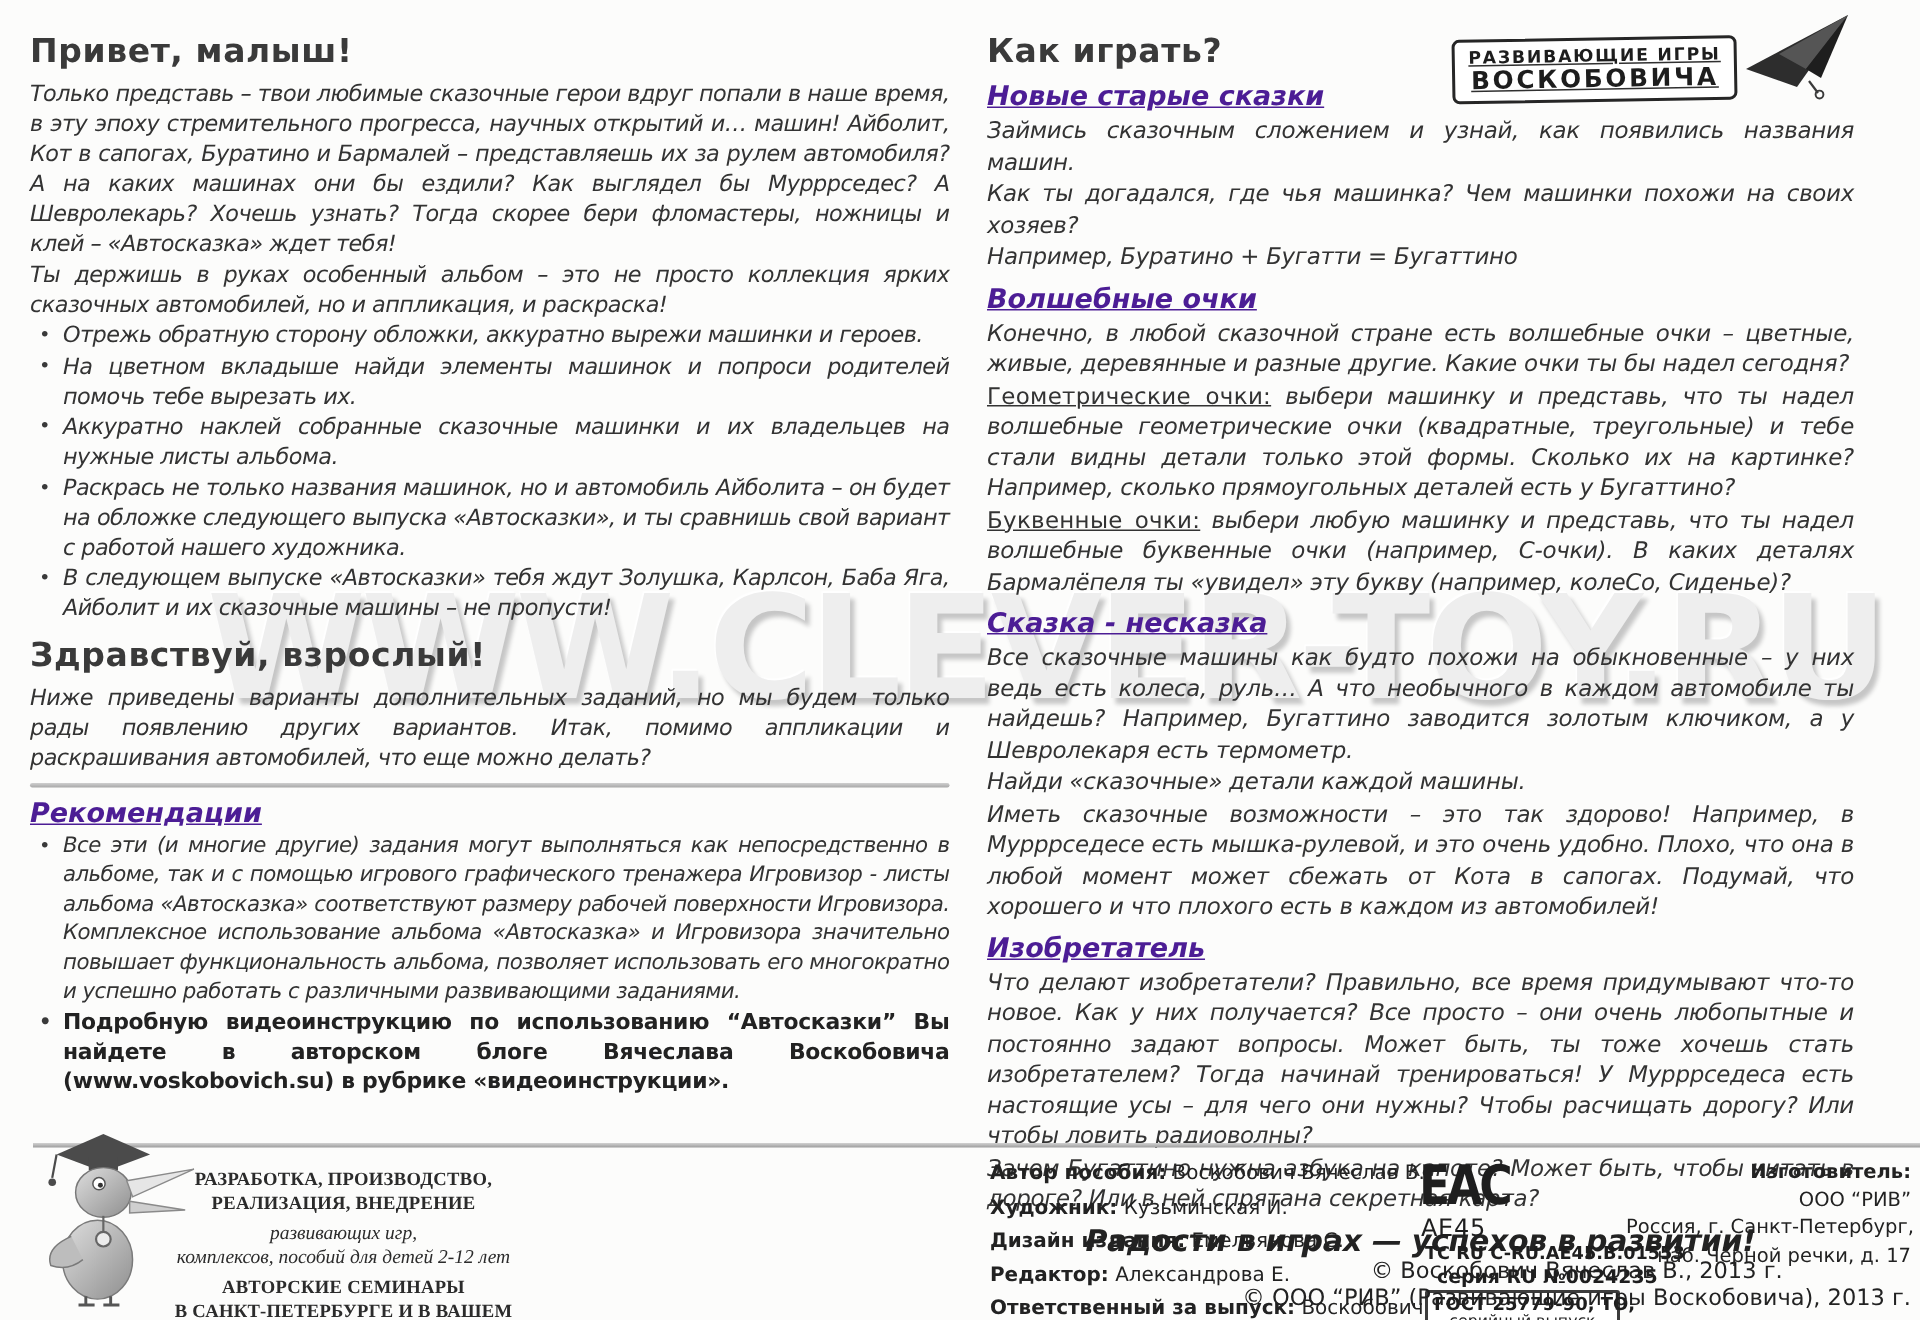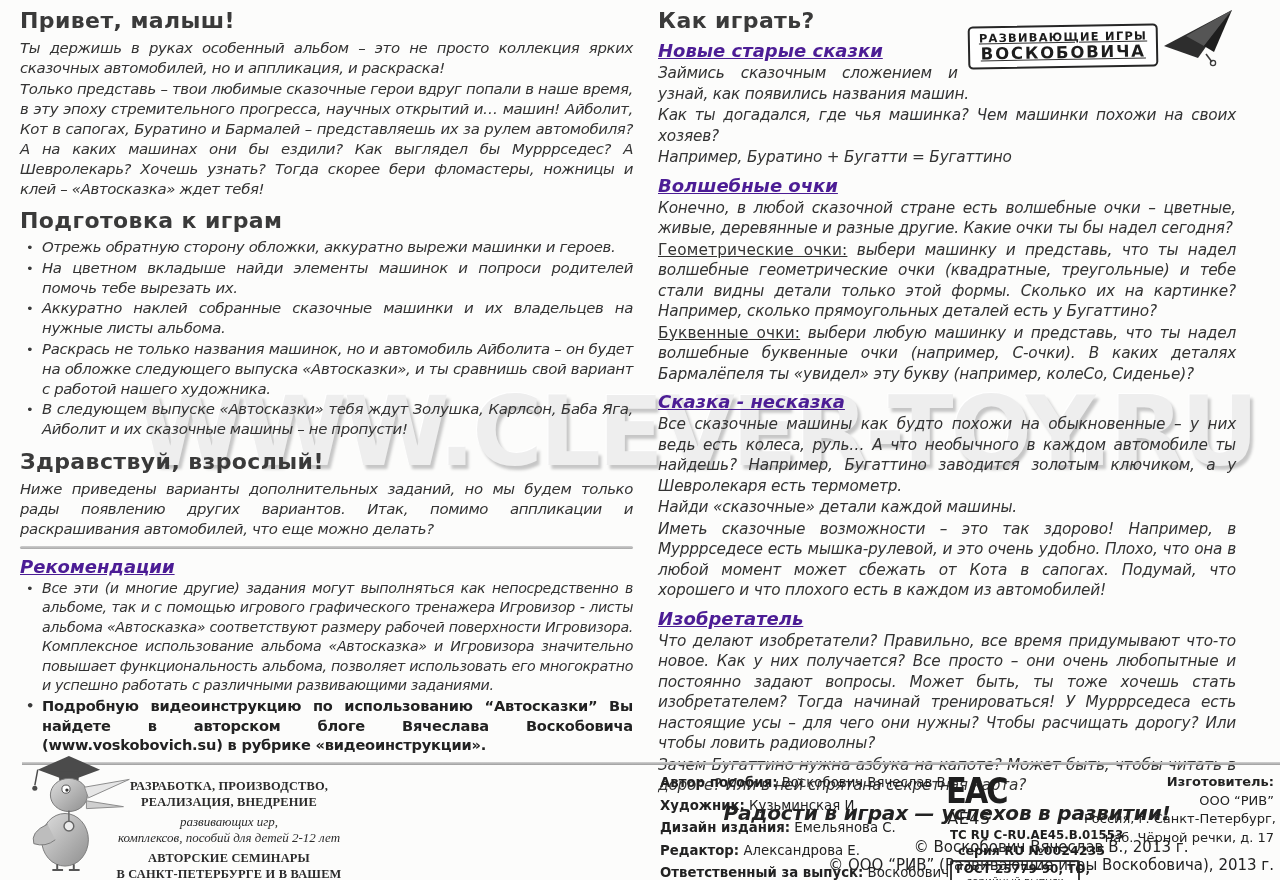--- a/index.html
+++ b/index.html
@@ -16,21 +16,21 @@
     text-shadow:3px 4px 3px #c6c6c6, -1px -1px 1px #ffffff;
   }
   
   .col{position:absolute; top:6px; z-index:1;}
   .col-left{left:20px; width:613px;}
   .col-right{left:658px; width:578px;}
   h1.sec{
     font:bold 22px/25px "DejaVu Sans", sans-serif; color:#3a3a3a;
     letter-spacing:.4px; margin:9px 0 5px 0;
   }
-  .col-left h1.sec:first-child, .col-right h1.sec{margin-top:2px;}
+  .col-left h1.sec:first-child, .col-right h1.sec{margin-top:16px;}
   h2.sub{
     font:italic bold 18px/21px "DejaVu Sans", sans-serif; color:#4c1d95;
     margin:7px 0 2px 0;
     text-decoration:underline;
   }
   .col p{
     font:italic 14.9px/20px "DejaVu Sans", sans-serif; letter-spacing:-.35px;
     text-align:justify; margin:0 0 1px 0; color:#333;
   }
   .col-right p{font-size:15.3px; line-height:20.5px; letter-spacing:-.2px;}
@@ -90,24 +90,23 @@
 </style>
 </head>
 <body>
 
 <div class="page">
 
   <div class="watermark">WWW.CLEVER-TOY.RU</div>
 
   <div class="col col-left">
     <h1 class="sec">Привет, малыш!</h1>
+    <p>Только представь – твои любимые сказочные герои вдруг попали в наше время, в эту эпоху стремительного прогресса, научных открытий и…  машин!  Айболит, Кот в сапогах, Буратино и Бармалей – представляешь их за рулем автомобиля? А на каких машинах они бы ездили?  Как выглядел бы Мурррседес? А Шевролекарь? Хочешь узнать? Тогда скорее бери фломастеры, ножницы и клей – «Автосказка» ждет тебя!</p>
     <p>Ты держишь в руках особенный альбом – это не просто коллекция ярких сказочных автомобилей, но и аппликация, и раскраска!</p>
-    <p>Только представь – твои любимые сказочные герои вдруг попали в наше время, в эту эпоху стремительного прогресса, научных открытий и…  машин!  Айболит, Кот в сапогах, Буратино и Бармалей – представляешь их за рулем автомобиля? А на каких машинах они бы ездили?  Как выглядел бы Мурррседес? А Шевролекарь? Хочешь узнать? Тогда скорее бери фломастеры, ножницы и клей – «Автосказка» ждет тебя!</p>
-
-    <h1 class="sec">Подготовка к играм</h1>
+
     <ul class="blts">
       <li>Отрежь обратную сторону обложки, аккуратно вырежи машинки и героев.</li>
       <li>На цветном вкладыше найди элементы машинок и попроси родителей помочь тебе вырезать их.</li>
       <li>Аккуратно наклей собранные сказочные машинки и их владельцев на нужные листы альбома.</li>
       <li>Раскрась не только названия машинок, но и автомобиль Айболита – он будет на обложке следующего выпуска «Автосказки», и ты сравнишь свой вариант с работой нашего художника.</li>
       <li>В следующем выпуске «Автосказки» тебя ждут Золушка, Карлсон, Баба Яга, Айболит и их сказочные машины – не пропусти!</li>
     </ul>
 
     <h1 class="sec">Здравствуй, взрослый!</h1>
     <p>Ниже приведены варианты дополнительных заданий, но мы будем только рады появлению других вариантов. Итак, помимо аппликации и раскрашивания автомобилей, что еще можно делать?</p>

